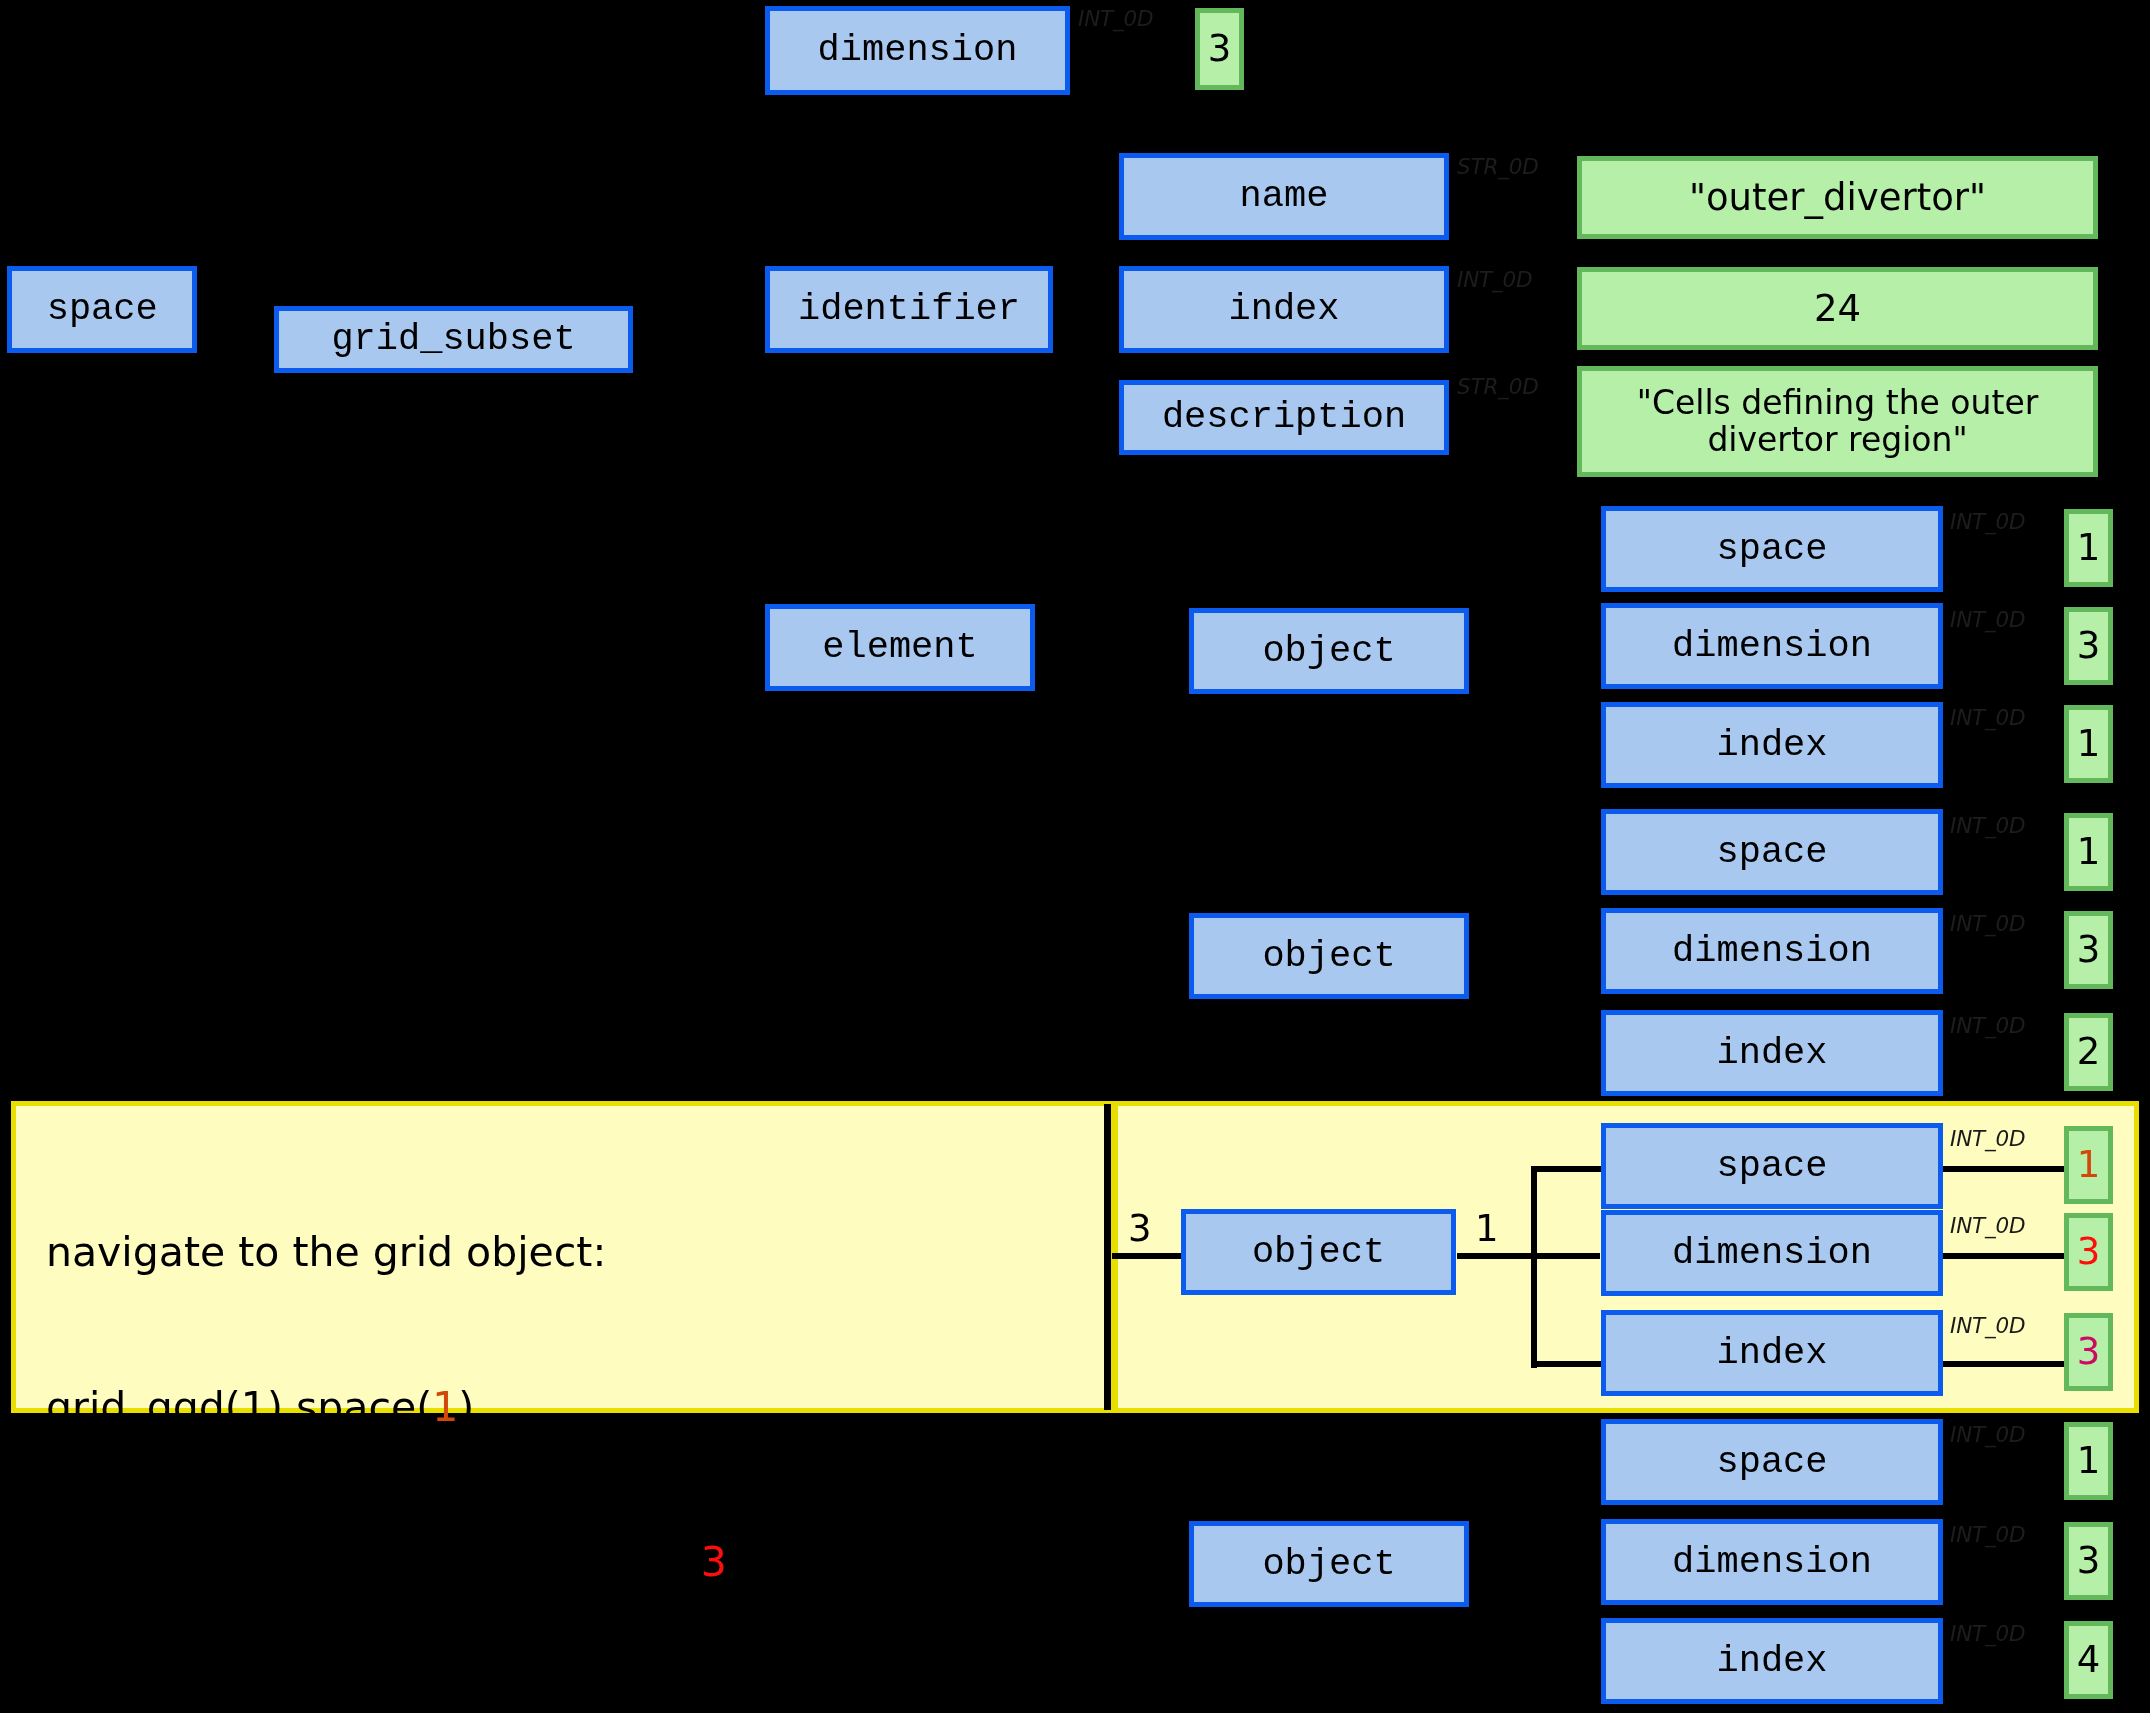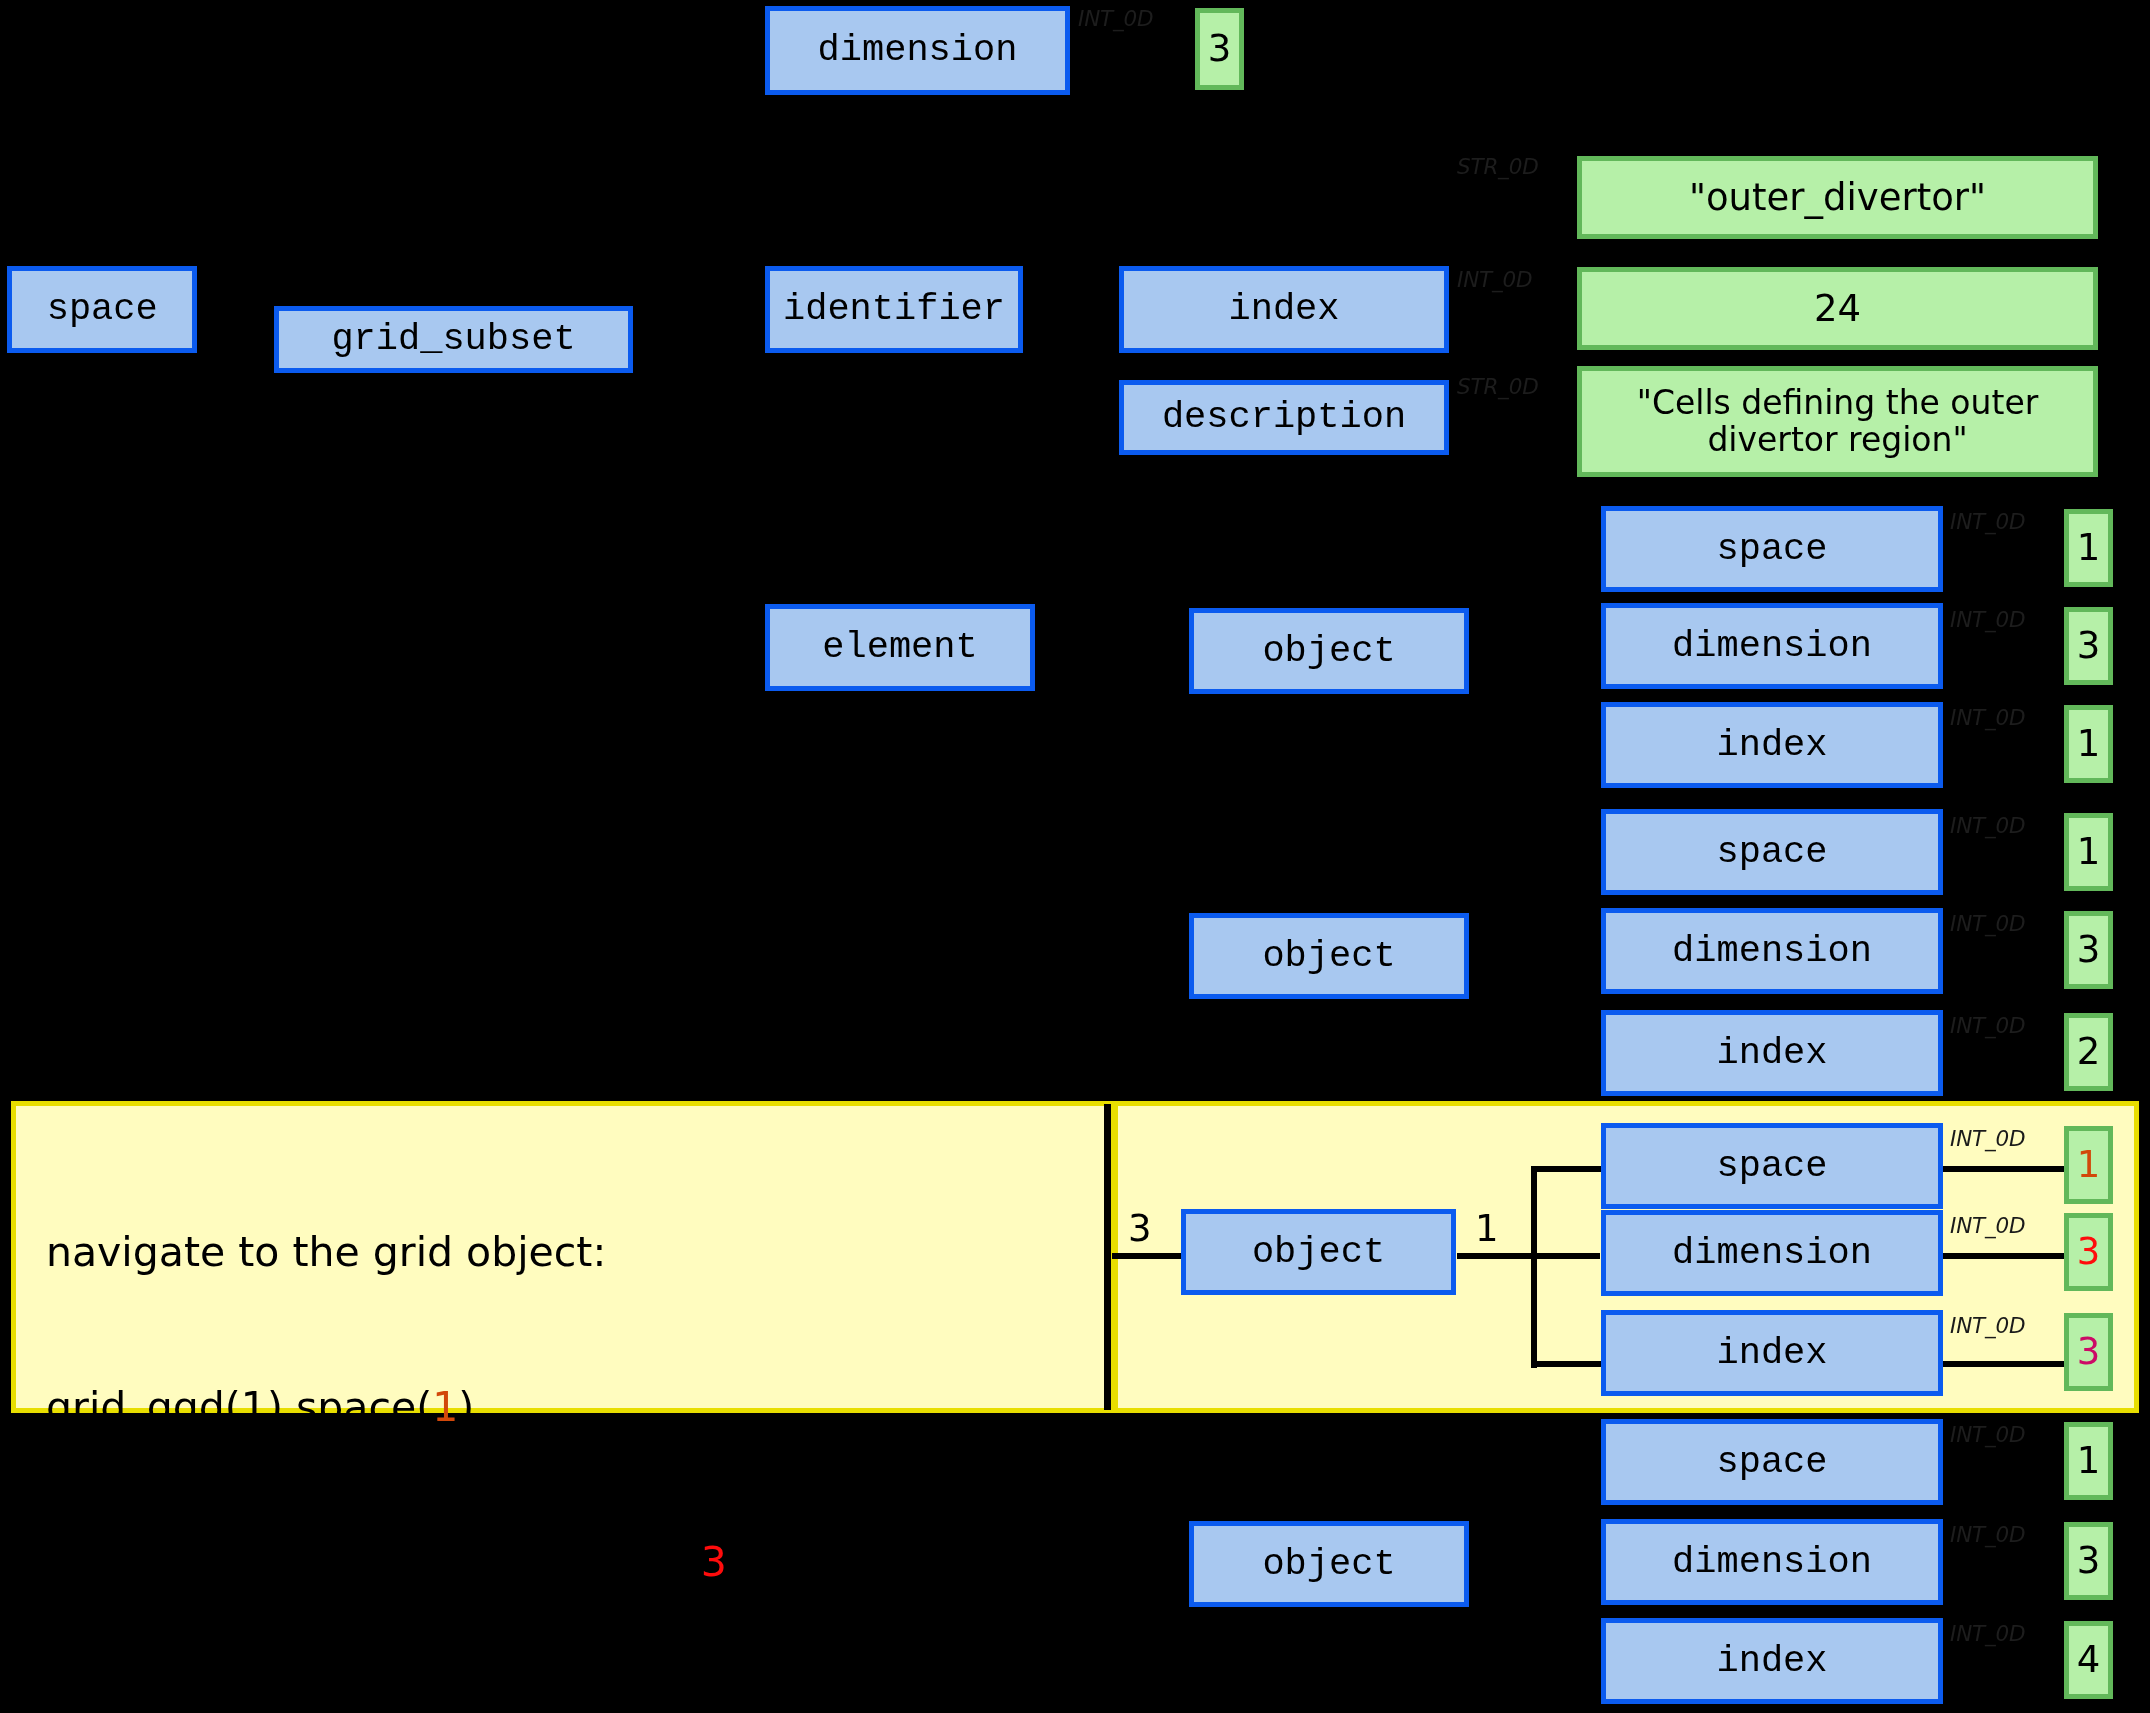--- a/index.html
+++ b/index.html
@@ -123,26 +123,27 @@
   <div class="line-h" style="left:1531px; top:1361px; width:99px;"></div>
 
   <div class="line-h" style="left:1943px; top:1166px; width:121px;"></div>
   <div class="line-h" style="left:1943px; top:1253px; width:121px;"></div>
   <div class="line-h" style="left:1943px; top:1361px; width:121px;"></div>
 
   <div class="node" style="left:765px; top:6.4px; width:305px; height:89px;">dimension</div>
   <div class="tlabel" style="left:1078px; top:6.4px;">INT_0D</div>
   <div class="val" style="left:1195px; top:8px; width:49px; height:82px;">3</div>
 
+  <div class="node" style="left:1119px; top:153px; width:330px; height:87px;">name</div>
   <div class="tlabel" style="left:1457px; top:154px;">STR_0D</div>
   <div class="val" style="left:1577px; top:156px; width:521px; height:83px;">"outer_divertor"</div>
 
   <div class="node" style="left:7.2px; top:266px; width:190px; height:87px;">space</div>
   <div class="node" style="left:274px; top:266px; width:359px; height:67px;margin-top:40px;">grid_subset</div>
-  <div class="node" style="left:765px; top:266px; width:258px; height:87px;">identifier</div>
+  <div class="node" style="left:765px; top:266px; width:288px; height:87px;">identifier</div>
   <div class="node" style="left:1119px; top:266px; width:330px; height:87px;">index</div>
   <div class="tlabel" style="left:1457px; top:267px;">INT_0D</div>
   <div class="val" style="left:1577px; top:267px; width:521px; height:83px;">24</div>
 
   <div class="node" style="left:1119px; top:380px; width:330px; height:75px;">description</div>
   <div class="tlabel" style="left:1457px; top:374px;">STR_0D</div>
   <div class="val vsmall" style="left:1577px; top:366px; width:521px; height:111px;">"Cells defining the outer divertor region"</div>
 
   <div class="node" style="left:765px; top:604px; width:270px; height:87px;">element</div>
   <div class="node" style="left:1189px; top:608px; width:280px; height:86px;">object</div>

